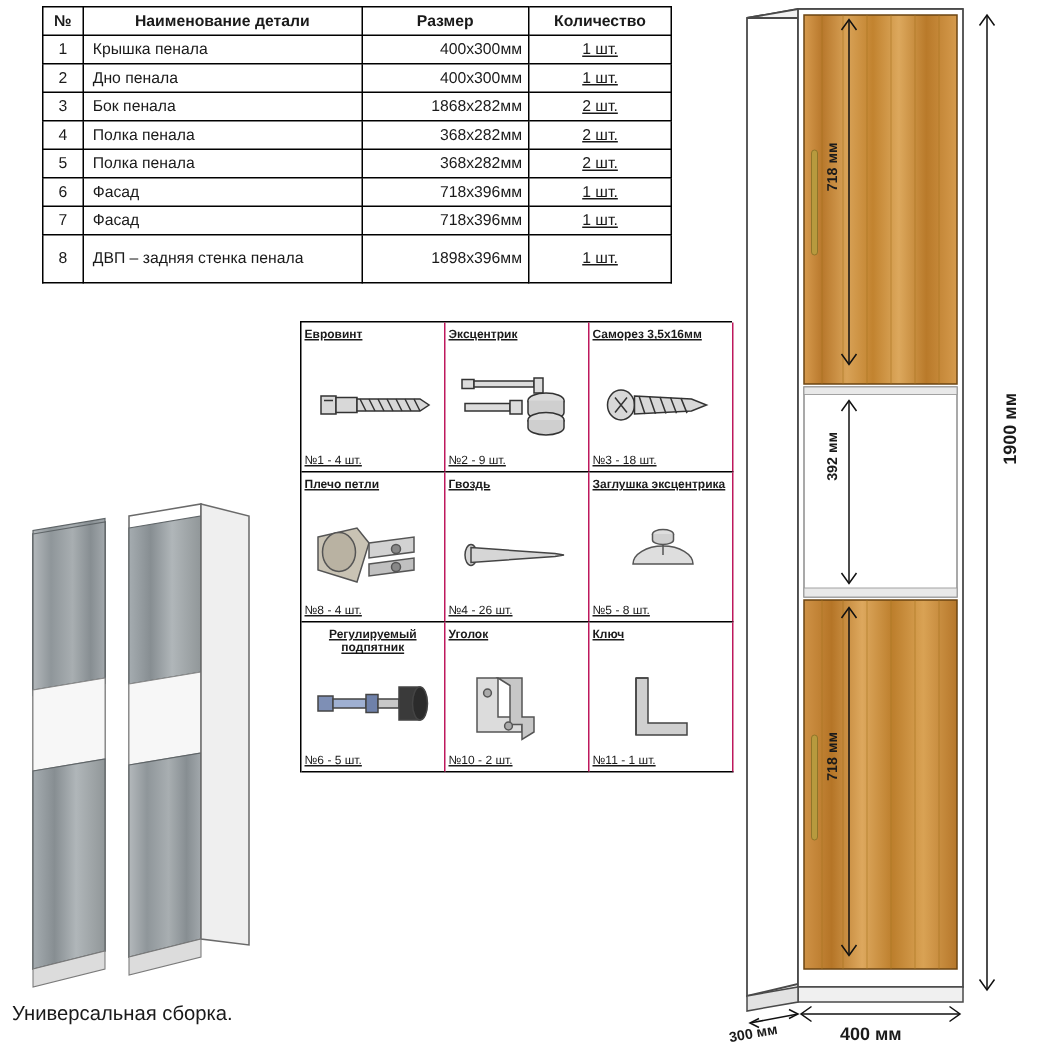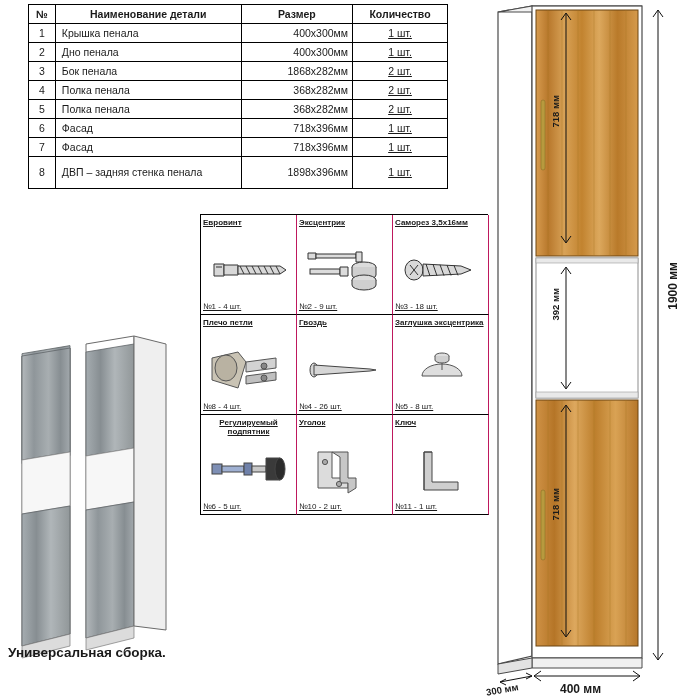--- a/index.html
+++ b/index.html
@@ -52,22 +52,22 @@
     min-height:19px;
   }
   .hw-art { flex:1; display:flex; align-items:center; justify-content:center; width:100%; }
   .hw-qty { font-size:8px; text-align:center; padding-bottom:1px; }
 
   
   #left-render { position:absolute; left:8px; top:334px; width:180px; height:330px; }
 
   
   #caption {
-    position:absolute; left:8px; top:645px;
-    font-size:13.5px; font-weight:bold;
+    position:absolute; left:8px; top:668px;
+    font-size:13.5px; font-weight:normal;
   }
 
   
   #right-render { position:absolute; left:490px; top:0px; width:210px; height:700px; }
 
   .dim-label { font-size:9.5px; font-weight:bold; }
   .vert { writing-mode:vertical-rl; transform:rotate(180deg); }
 
   .big-dim { font-size:12px; font-weight:bold; }
 </style>

